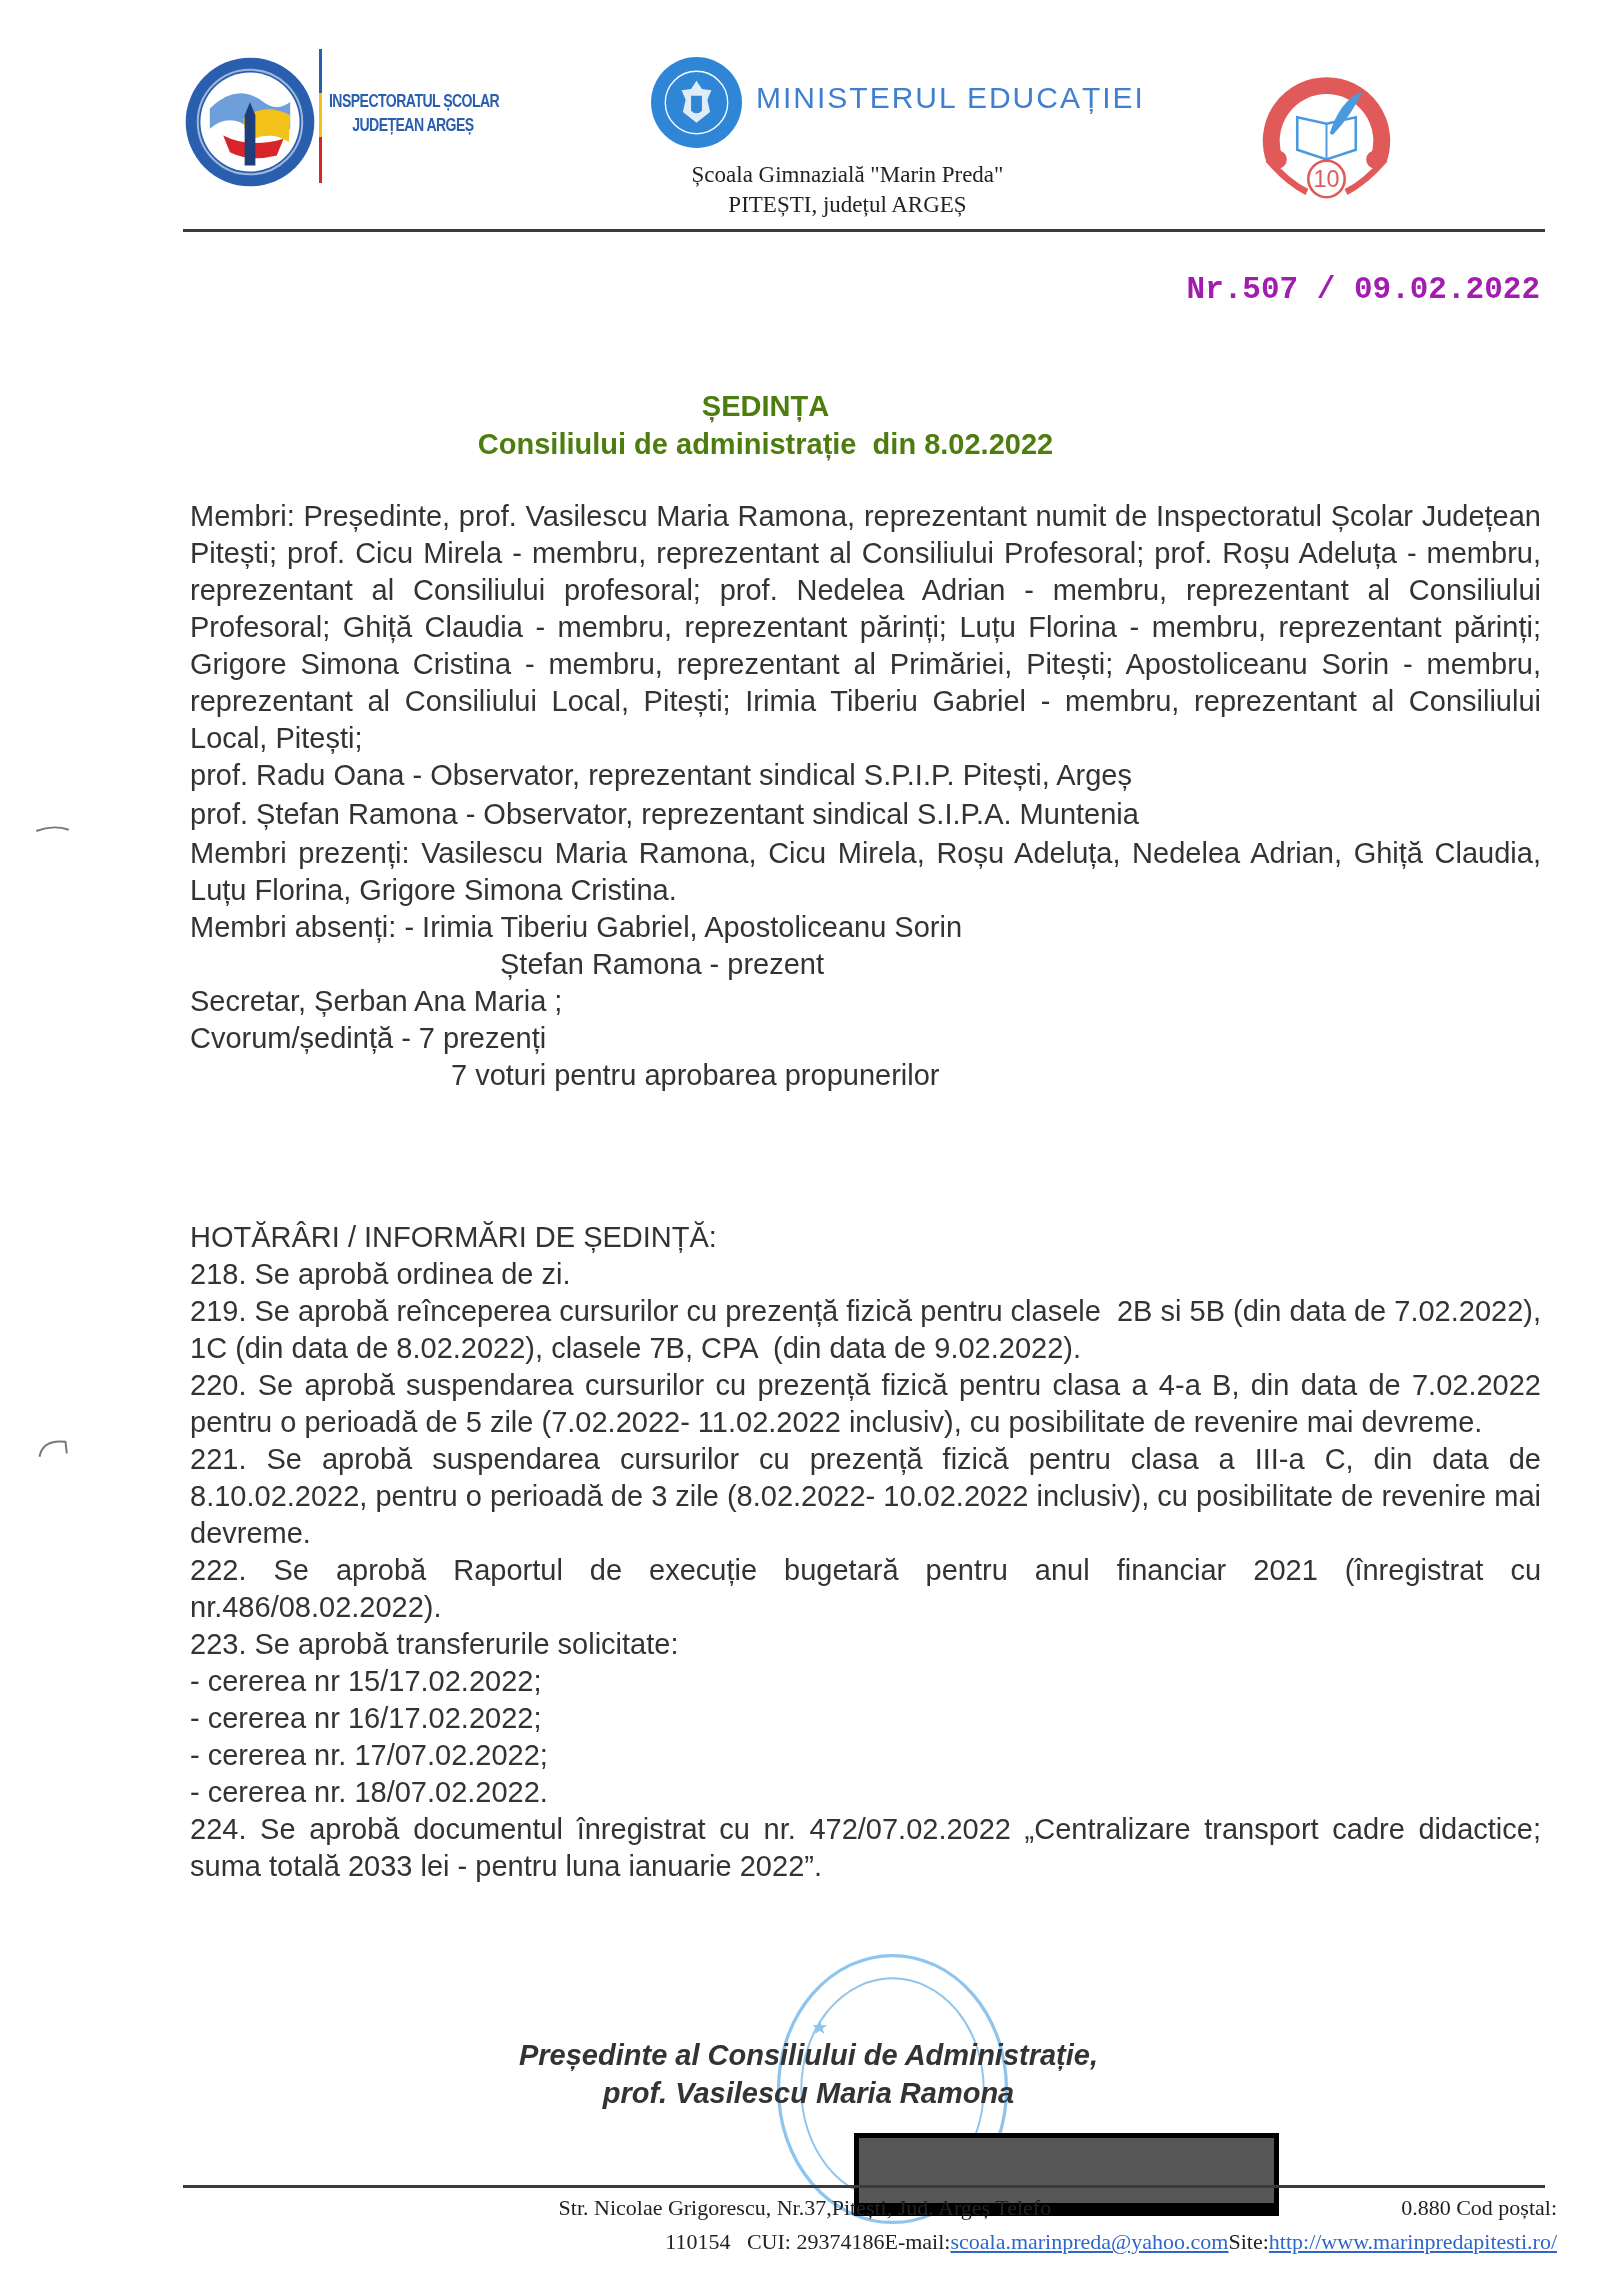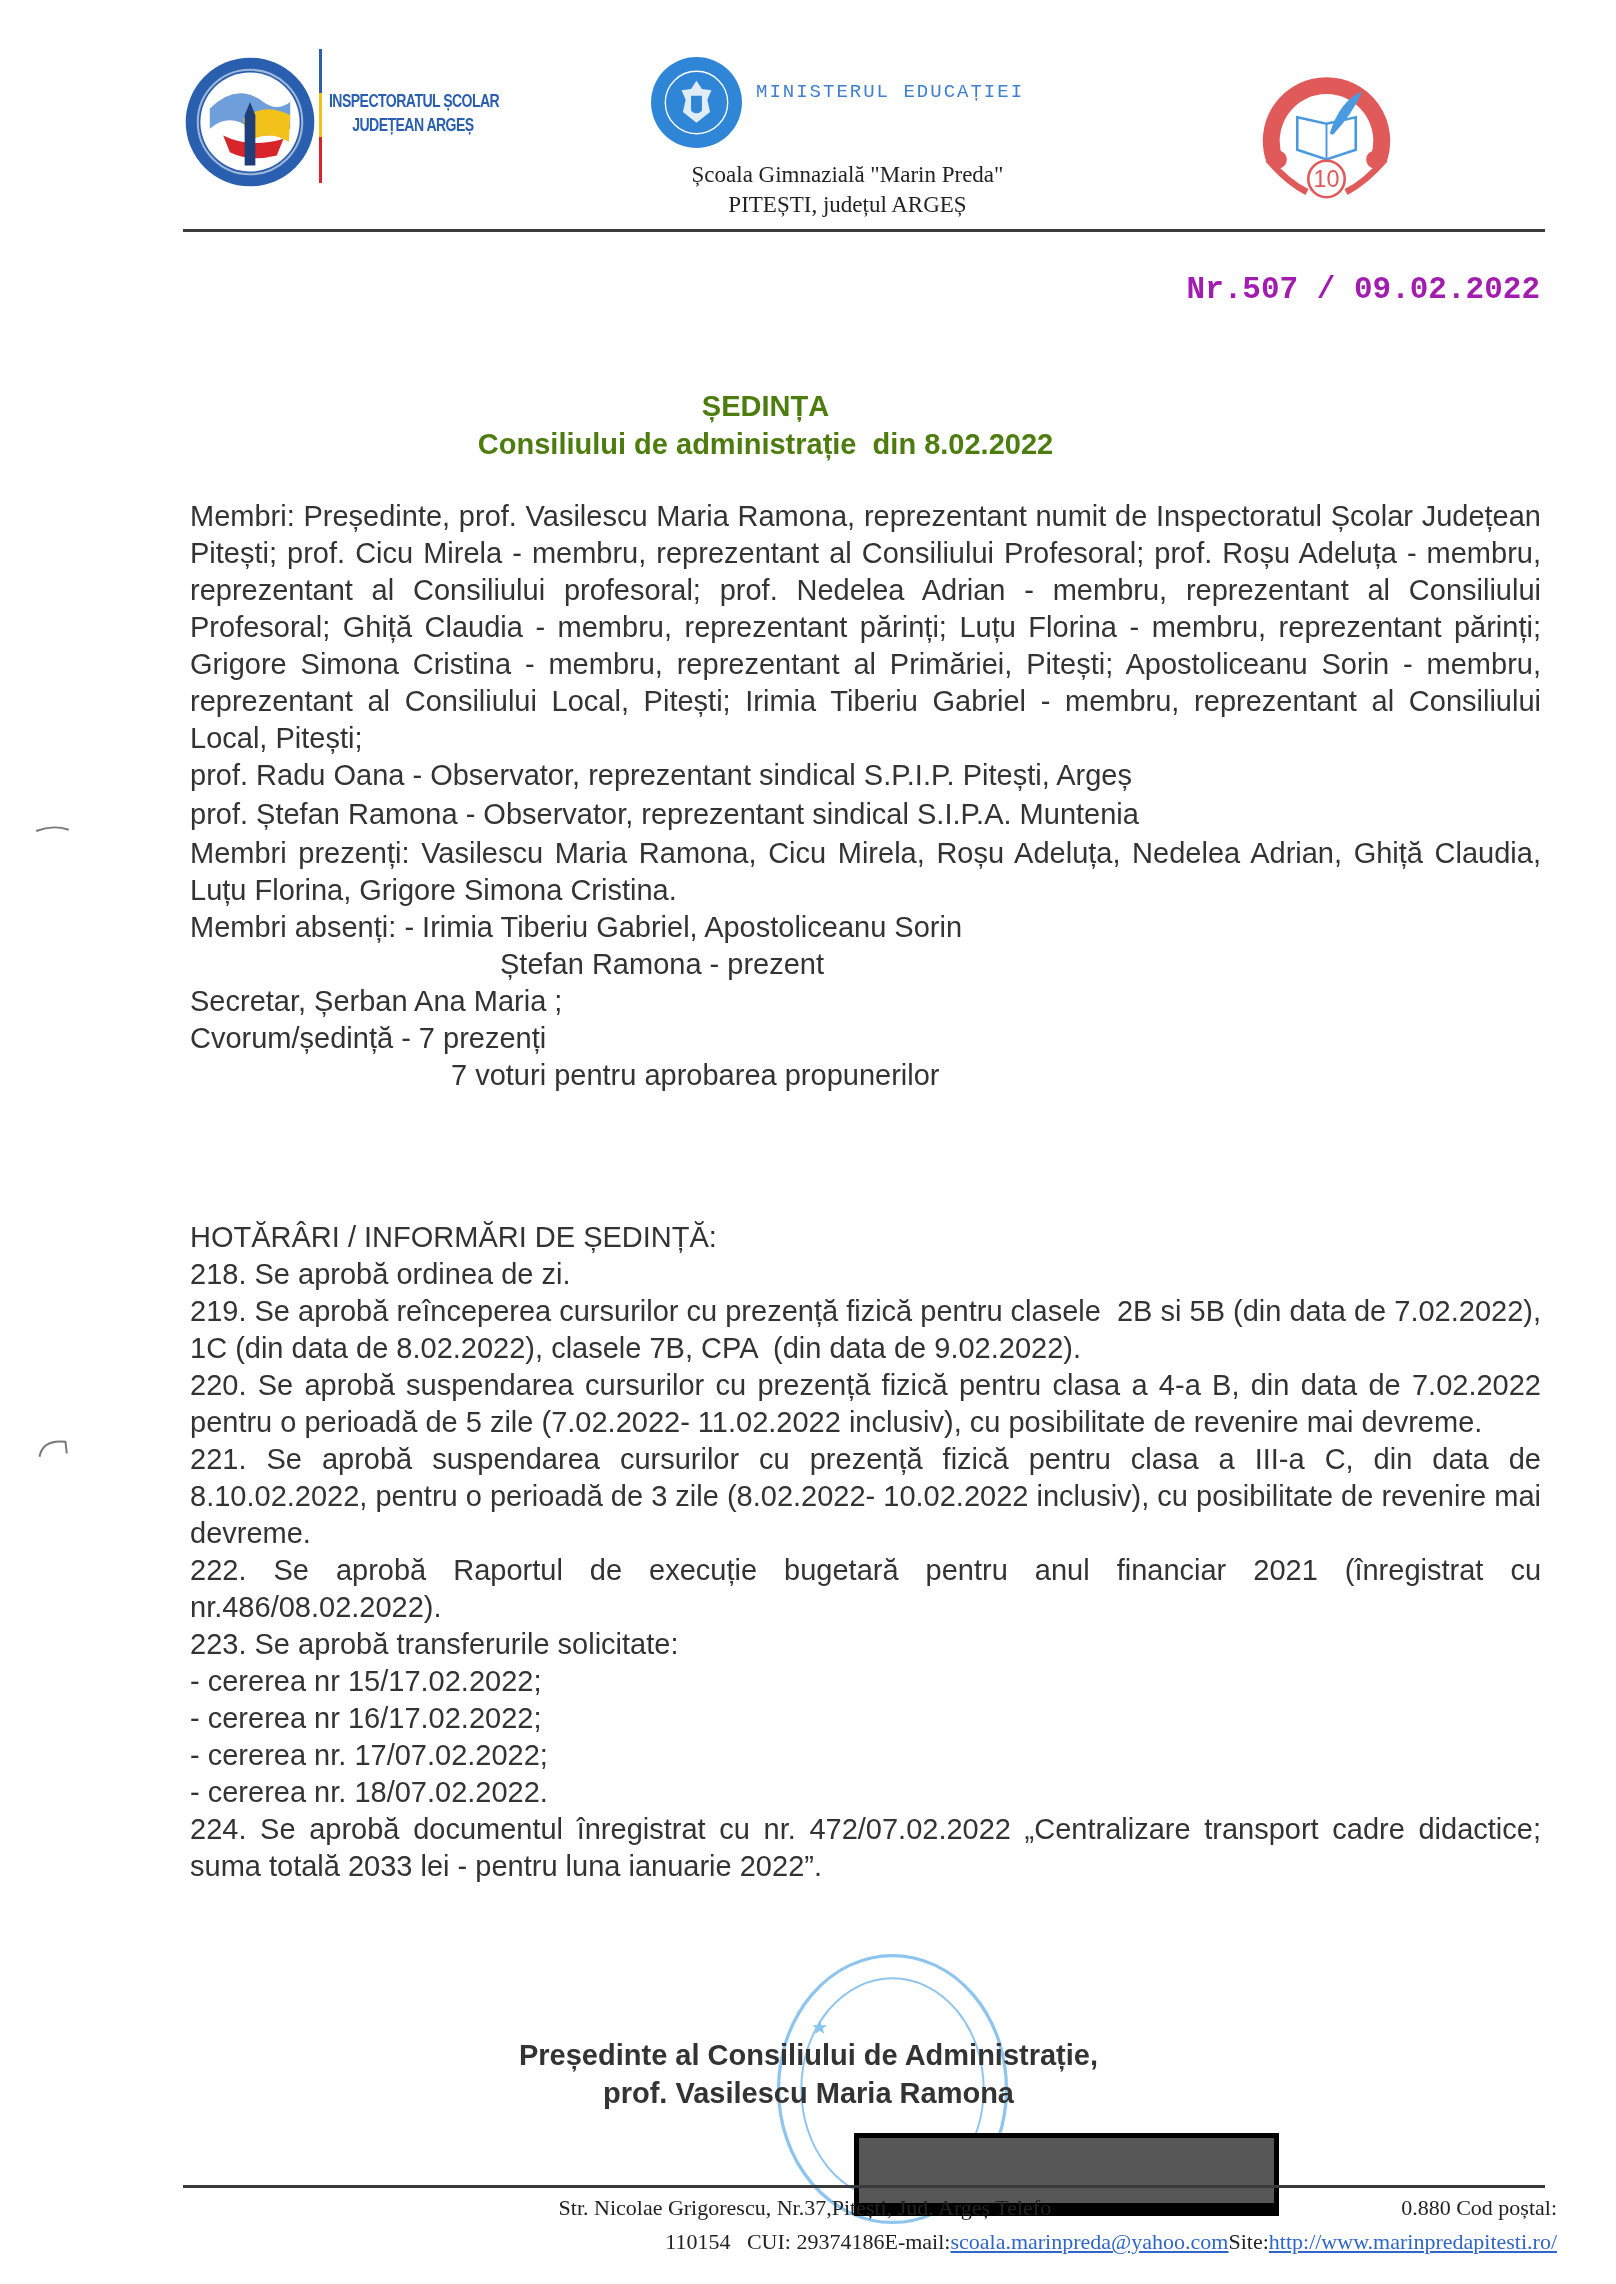--- a/index.html
+++ b/index.html
@@ -7,21 +7,21 @@
   .abs { position: absolute; }
 
   
   .logo-isj { left: 183px; top: 55px; width: 134px; height: 134px; }
   .isj-bar { left: 319px; top: 49px; width: 3.3px; height: 134px;
     background: linear-gradient(#2a5fb0 0 33%, #f2c21a 33% 66%, #d8252b 66% 100%); }
   .isj-text { left: 329px; top: 90px; width: 176px; text-align: center;
     font-family: "Liberation Sans", sans-serif; font-weight: bold; font-size: 17.6px; line-height: 23.5px;
     color: #2a5fb0; letter-spacing: -0.7px; transform: scaleX(0.8); transform-origin: left top; white-space: nowrap; }
   .logo-gov { left: 649px; top: 55px; width: 95px; height: 95px; }
-  .ministry { left: 756px; top: 81px; font-family: Liberation Mono, monospace; font-size: 19px;
+  .ministry { left: 756px; top: 81px; font-family: Liberation Sans, sans-serif; font-size: 30px;
     letter-spacing: 2px; color: #3f7fd0; white-space: nowrap; }
   .school-name { left: 652px; top: 160px; width: 391px; text-align: center;
     font-family: "Liberation Serif", serif; font-size: 23px; line-height: 30px; color: #222; }
   .logo-mp { left: 1242px; top: 62px; width: 169px; height: 143px; }
   .head-rule { left: 183px; top: 229px; width: 1362px; height: 2.6px; background: #3a3a3a; }
 
   .doc-nr { right: 77px; top: 272px; font-family: Liberation Mono, monospace; font-weight: bold;
     font-size: 31px; color: #a21caf; }
 
   .title { left: 0; width: 1531px; text-align: center; font-family: "Liberation Sans", sans-serif;
@@ -30,21 +30,21 @@
   
   .body { left: 190px; width: 1351px; font-family: "Liberation Sans", sans-serif; font-size: 29px;
     line-height: 37px; color: #333; }
   .just { text-align: justify; }
   .line { display: block; white-space: nowrap; }
   b { font-weight: normal; }
   .ind1 { padding-left: 310px; }
   .ind2 { padding-left: 261px; }
 
   .sign { left: 0; width: 1617px; text-align: center; font-family: "Liberation Sans", sans-serif;
-    font-weight: bold; font-size: 29px; line-height: 38px; color: #333; }
+    font-weight: bold; font-size: 29px; line-height: 38px; color: #333; font-style: italic; }
 
   .stamp { left: 772px; top: 1949px; width: 241px; height: 280px; }
   .redact { left: 854px; top: 2133px; width: 425px; height: 83px; background: #575757;
     border: 5.9px solid #000; border-bottom-width: 13px; box-sizing: border-box; }
 
   .foot-rule { left: 183px; top: 2185px; width: 1362px; height: 2.6px; background: #3a3a3a; }
   .footer { left: 169px; width: 1388px; text-align: right; font-family: "Liberation Serif", serif;
     font-size: 22px; line-height: 34px; color: #222; white-space: nowrap; }
   .footer a { color: #2f66c9; text-decoration: underline; }
 

